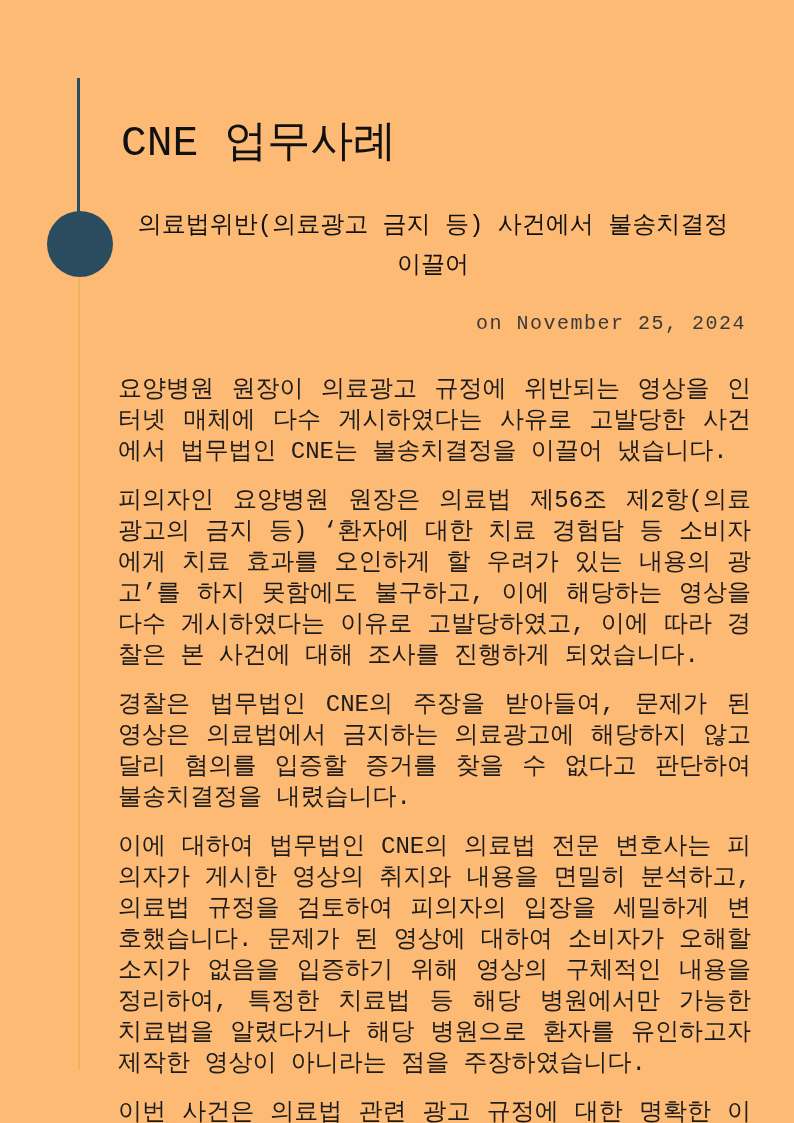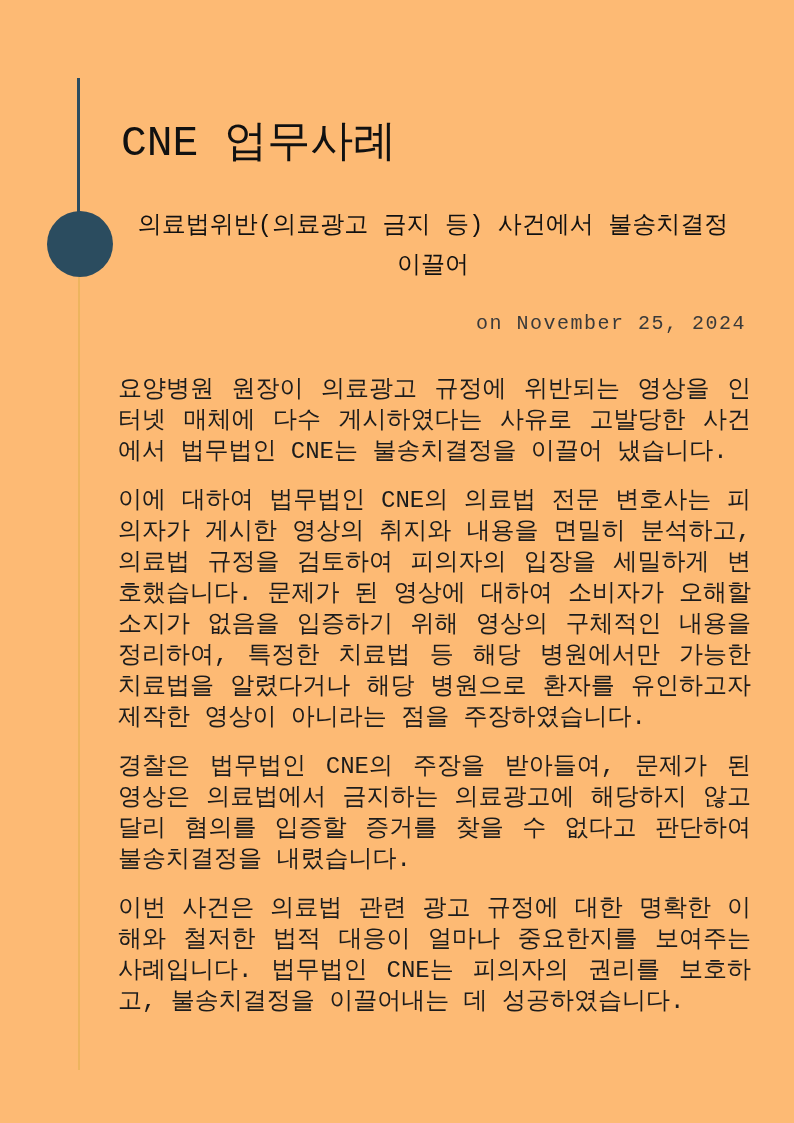--- a/index.html
+++ b/index.html
@@ -58,17 +58,18 @@
   <div class="rule-dark"></div>
   <div class="dot"></div>
   <div class="rule-gold"></div>
 
   <h1 class="title">CNE 업무사례</h1>
   <h2 class="subtitle">의료법위반(의료광고 금지 등) 사건에서 불송치결정 이끌어</h2>
   <div class="date">on November 25, 2024</div>
 
   <div class="body">
     <p>요양병원 원장이 의료광고 규정에 위반되는 영상을 인터넷 매체에 다수 게시하였다는 사유로 고발당한 사건에서 법무법인 CNE는 불송치결정을 이끌어 냈습니다.</p>
+    <p>피의자인 요양병원 원장은 의료법 제56조 제2항(의료광고의 금지 등) ‘환자에 대한 치료 경험담 등 소비자에게 치료 효과를 오인하게 할 우려가 있는 내용의 광고’를 하지 못함에도 불구하고, 이에 해당하는 영상을 다수 게시하였다는 이유로 고발당하였고, 이에 따라 경찰은 본 사건에 대해 조사를 진행하게 되었습니다.</p>
+    <p>경찰은 법무법인 CNE의 주장을 받아들여, 문제가 된 영상은 의료법에서 금지하는 의료광고에 해당하지 않고 달리 혐의를 입증할 증거를 찾을 수 없다고 판단하여 불송치결정을 내렸습니다.</p>
     <p>이에 대하여 법무법인 CNE의 의료법 전문 변호사는 피의자가 게시한 영상의 취지와 내용을 면밀히 분석하고, 의료법 규정을 검토하여 피의자의 입장을 세밀하게 변호했습니다. 문제가 된 영상에 대하여 소비자가 오해할 소지가 없음을 입증하기 위해 영상의 구체적인 내용을 정리하여, 특정한 치료법 등 해당 병원에서만 가능한 치료법을 알렸다거나 해당 병원으로 환자를 유인하고자 제작한 영상이 아니라는 점을 주장하였습니다.</p>
-    <p>경찰은 법무법인 CNE의 주장을 받아들여, 문제가 된 영상은 의료법에서 금지하는 의료광고에 해당하지 않고 달리 혐의를 입증할 증거를 찾을 수 없다고 판단하여 불송치결정을 내렸습니다.</p>
     <p>이번 사건은 의료법 관련 광고 규정에 대한 명확한 이해와 철저한 법적 대응이 얼마나 중요한지를 보여주는 사례입니다. 법무법인 CNE는 피의자의 권리를 보호하고, 불송치결정을 이끌어내는 데 성공하였습니다.</p>
   </div>
 </div>
 
 </body></html>

